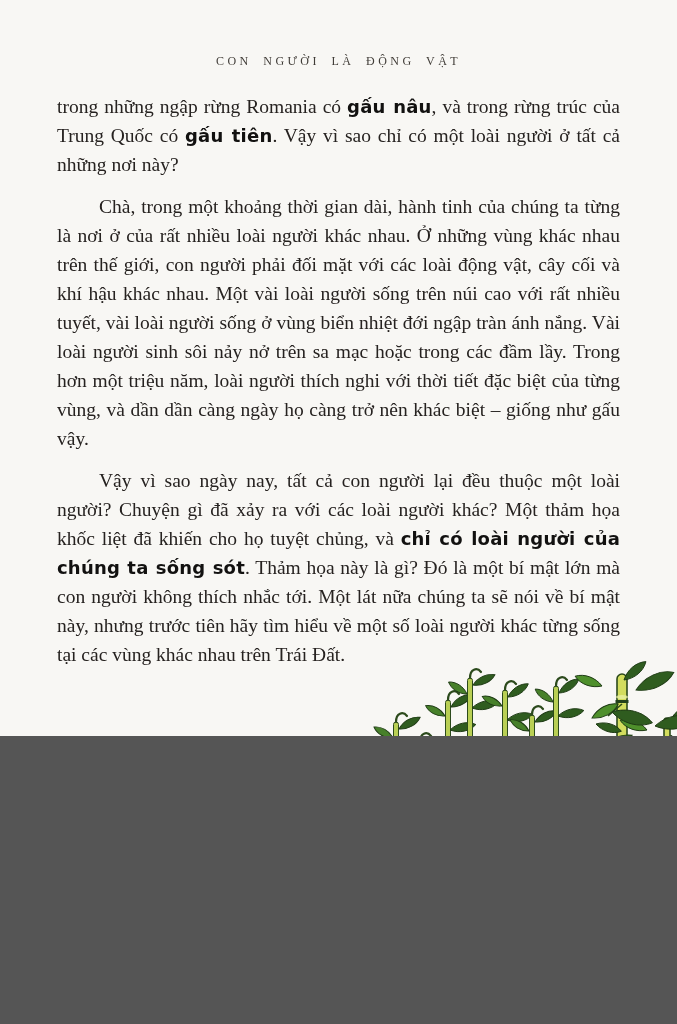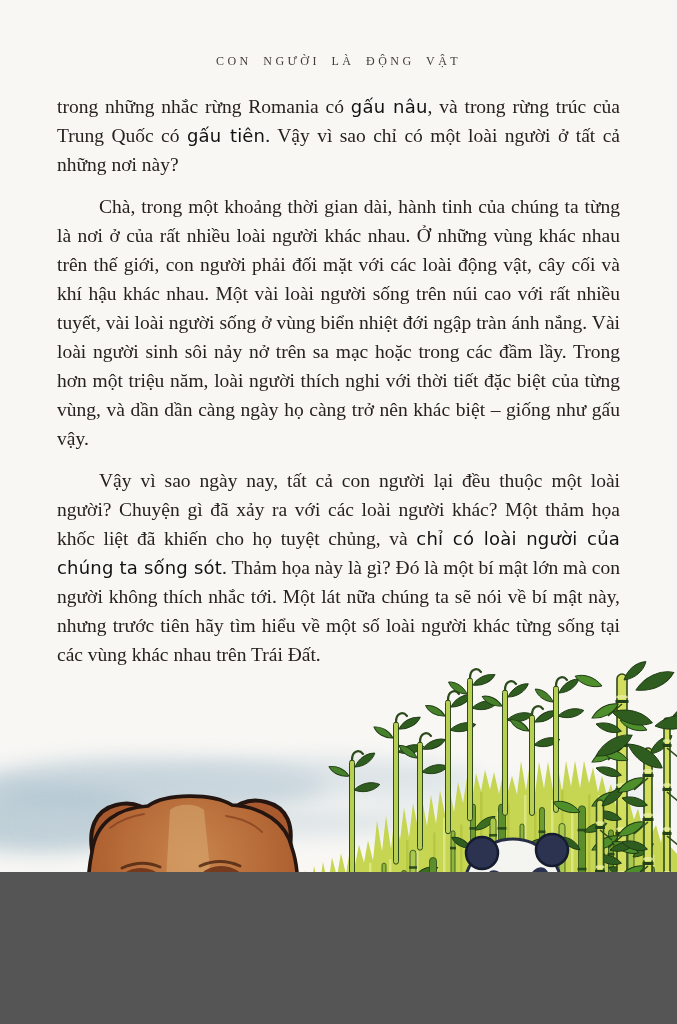--- a/index.html
+++ b/index.html
@@ -1,53 +1,53 @@
 <!DOCTYPE html>
 <html><head>
 <meta charset="utf-8">
 <style>
   html,body{margin:0;padding:0;background:#555;}
   .page{
     position:relative;
-    width:677px;height:872px;
+    width:677px;height:736px;
     background:#f8f7f4;
     overflow:hidden;
     font-family:"Liberation Serif",serif;
   }
   .running-head{
     position:absolute;top:54px;left:0;right:0;
     text-align:center;
     font-size:12px;letter-spacing:3.5px;word-spacing:5px;
     color:#403c37;
   }
   .text-block{
     position:absolute;top:92px;left:57px;width:563px;
     font-size:19.5px;line-height:29px;color:#262220;
     text-align:justify;
   }
   .text-block p{margin:0 0 13px 0;}
   .text-block p.indent{text-indent:42px;}
   .hand{
     font-family:"DejaVu Sans",sans-serif;
-    font-weight:400;font-size:18px;letter-spacing:.2px;color:#121110;
+    font-weight:700;font-size:18px;letter-spacing:.2px;color:#121110;
   }
   .illustration{
     position:absolute;left:0;top:660px;width:677px;height:364px;
   }
   svg{display:block;}
 </style>
 </head>
 <body>
 
 <div class="page">
 
   <div class="running-head">CON NGƯỜI LÀ ĐỘNG VẬT</div>
 
   <div class="text-block">
-    <p><span>trong những nhắc rừng Romania có </span><span class="hand">gấu nâu</span><span>, và trong rừng trúc của Trung Quốc có </span><span class="hand">gấu tiên</span><span>. Vậy vì sao chỉ có một loài người ở tất cả những nơi này?</span></p>
+    <p><span>trong những ngập rừng Romania có </span><span class="hand">gấu nâu</span><span>, và trong rừng trúc của Trung Quốc có </span><span class="hand">gấu tiên</span><span>. Vậy vì sao chỉ có một loài người ở tất cả những nơi này?</span></p>
 
     <p class="indent"><span>Chà, trong một khoảng thời gian dài, hành tinh của chúng ta từng là nơi ở của rất nhiều loài người khác nhau. Ở những vùng khác nhau trên thế giới, con người phải đối mặt với các loài động vật, cây cối và khí hậu khác nhau. Một vài loài người sống trên núi cao với rất nhiều tuyết, vài loài người sống ở vùng biển nhiệt đới ngập tràn ánh nắng. Vài loài người sinh sôi nảy nở trên sa mạc hoặc trong các đầm lầy. Trong hơn một triệu năm, loài người thích nghi với thời tiết đặc biệt của từng vùng, và dần dần càng ngày họ càng trở nên khác biệt – giống như gấu vậy.</span></p>
 
     <p class="indent"><span>Vậy vì sao ngày nay, tất cả con người lại đều thuộc một loài người? Chuyện gì đã xảy ra với các loài người khác? Một thảm họa khốc liệt đã khiến cho họ tuyệt chủng, và </span><span class="hand">chỉ có loài người của chúng ta sống sót</span><span>. Thảm họa này là gì? Đó là một bí mật lớn mà con người không thích nhắc tới. Một lát nữa chúng ta sẽ nói về bí mật này, nhưng trước tiên hãy tìm hiểu về một số loài người khác từng sống tại các vùng khác nhau trên Trái Đất.</span></p>
   </div>
 
   <div class="illustration">
     <svg id="illus" width="677" height="364" viewBox="0 0 677 364" xmlns="http://www.w3.org/2000/svg">
       <defs>
         <filter id="blur" x="-50%" y="-50%" width="200%" height="200%">

